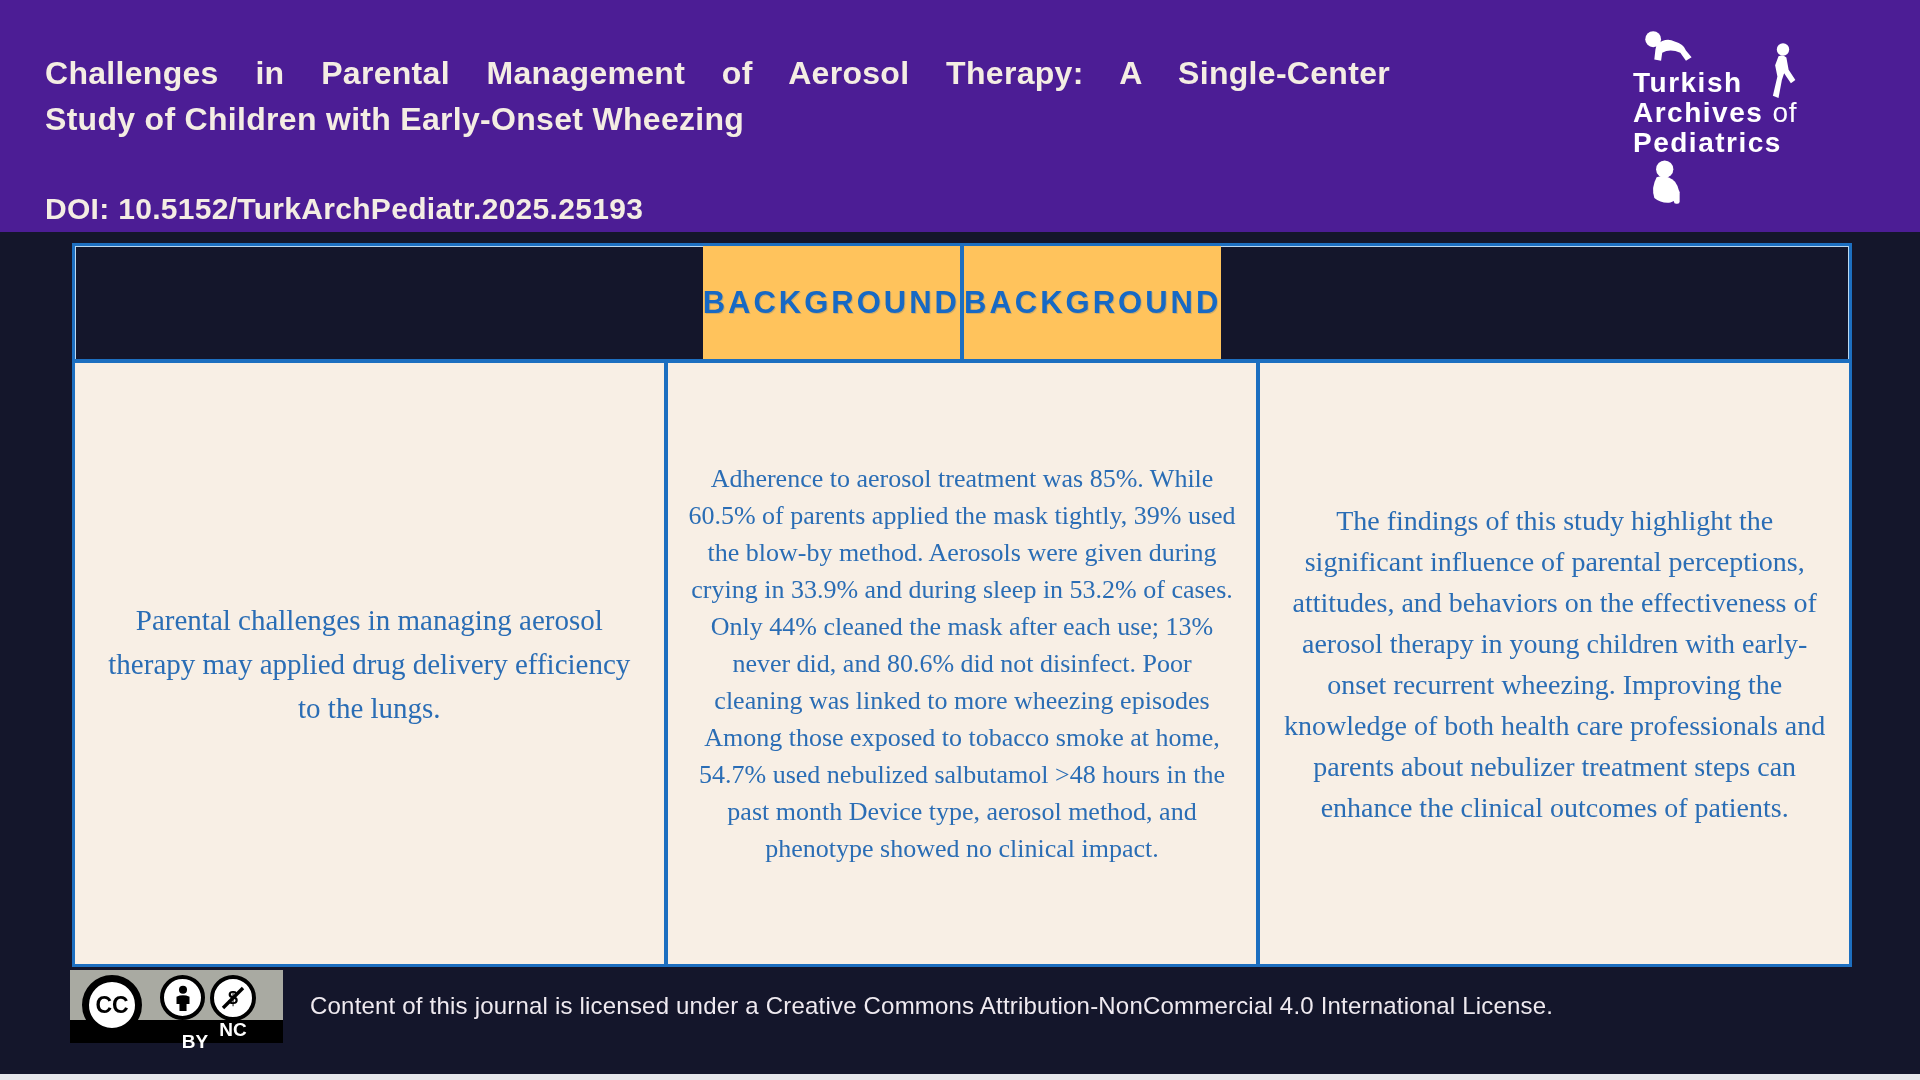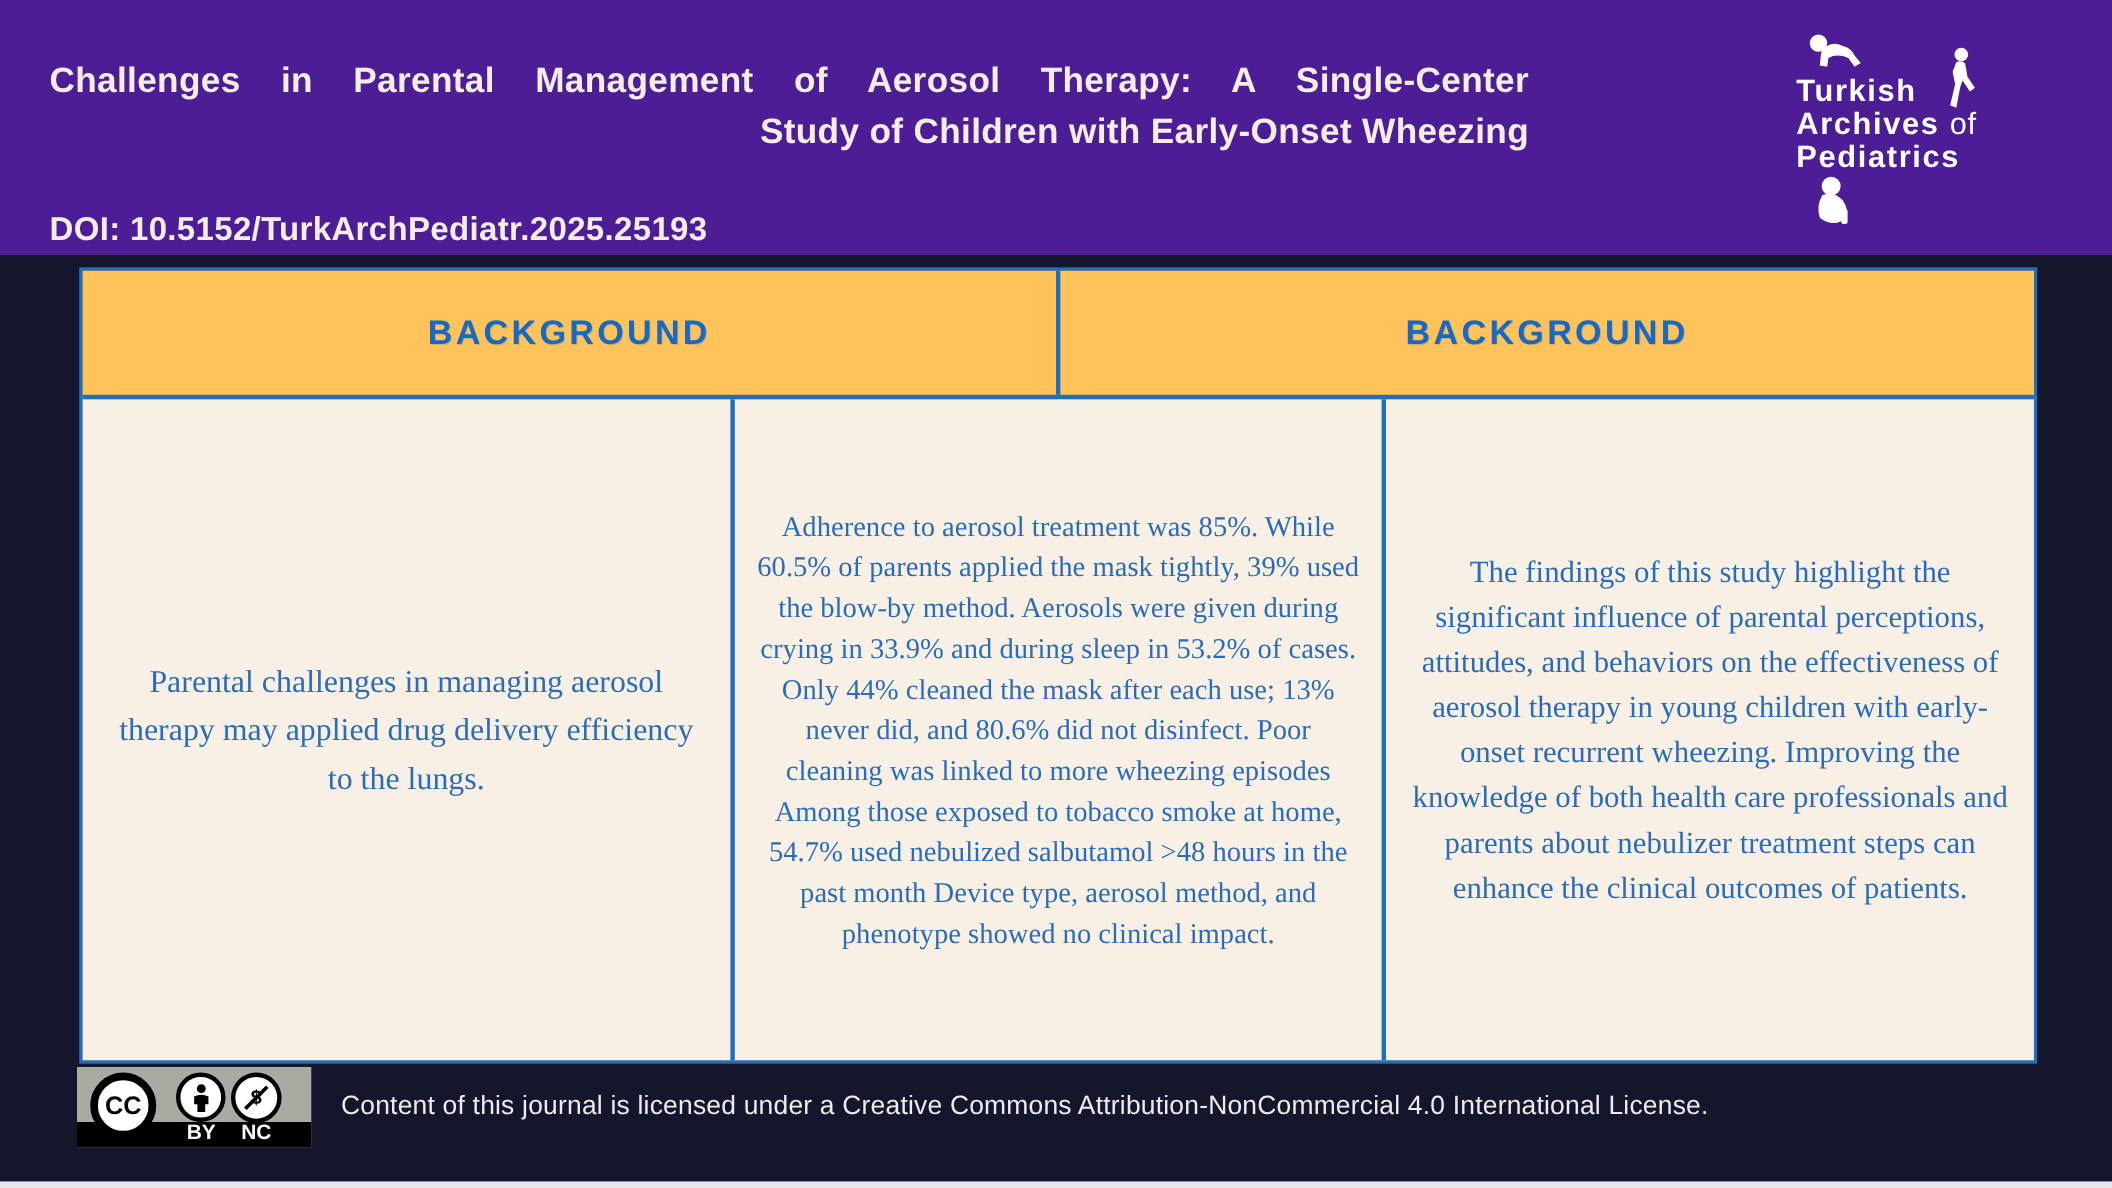--- a/index.html
+++ b/index.html
@@ -5,37 +5,37 @@
   html,body{margin:0;padding:0;background:#14162B;}
   .canvas{
     position:relative;width:1920px;height:1080px;overflow:hidden;
     background:#14162B;font-family:"Liberation Sans",sans-serif;
   }
   
   .header{position:absolute;left:0;top:0;width:1920px;height:232px;background:#4c1d95;}
   .title{position:absolute;left:45px;top:50px;width:1345px;color:#F4EDE3;
          font-weight:700;font-size:32px;line-height:46px;letter-spacing:.3px;}
   .title-line1{text-align:justify;text-align-last:justify;}
-  .title-line2{text-align:right;}
+  .title-line2{text-align:left;}
   .doi{position:absolute;left:45px;top:192px;color:#F4EDE3;font-weight:700;
        font-size:30px;letter-spacing:.3px;}
   
   .logo{position:absolute;left:1633px;top:28px;width:230px;color:#FFFFFF;}
   .logo-line{font-weight:700;font-size:28px;line-height:30px;letter-spacing:1.5px;white-space:nowrap;}
   .logo-line .light{font-weight:400;letter-spacing:.5px;}
   .logo-row1{position:absolute;left:0;top:40px;}
   .logo-row2{position:absolute;left:0;top:70px;}
   .logo-row3{position:absolute;left:0;top:100px;}
   .icon-crawl{position:absolute;left:10px;top:0px;}
   .icon-walk{position:absolute;left:132px;top:14px;}
   .icon-sit{position:absolute;left:14px;top:132px;}
   
   .table{position:absolute;left:72px;top:243px;width:1780px;height:724px;
          border:3px solid #1D6FC0;box-sizing:border-box;display:flex;flex-direction:column;
-         box-shadow:inset 0 0 0 1px #BBD8F0;}
+         box-shadow:inset 0 0 0 1px #BBD8F0;align-items:center;}
   .table-head{display:flex;height:113px;background:#FFC35C;flex:none;}
   .th{flex:1;display:flex;align-items:center;justify-content:center;
       color:#1769C4;font-size:31px;font-weight:800;letter-spacing:3px;
       border-right:4px solid #1D6FC0;text-shadow:1px 1px 0 #14508d33;}
   .th:last-child{border-right:none;}
   .table-body{display:flex;flex:1;background:#F8EFE5;border-top:4px solid #1D6FC0;}
   .td{flex:1;display:flex;align-items:center;justify-content:center;
       text-align:center;color:#2A6DB5;border-right:4px solid #1D6FC0;
       padding:0 20px;box-sizing:border-box;font-family:Liberation Serif, serif;}
   .td:last-child{border-right:none;}
@@ -47,21 +47,21 @@
   .cc-badge{position:absolute;left:70px;top:970px;width:213px;height:73px;background:#A9AAA2;}
   .cc-black{position:absolute;left:0;bottom:0;width:100%;height:23px;background:#000;}
   .cc-circle{position:absolute;border-radius:50%;background:#fff;box-sizing:border-box;
              display:flex;align-items:center;justify-content:center;}
   .cc-logo{left:12px;top:5px;width:60px;height:60px;border:7px solid #000;
            font-weight:800;font-size:23px;color:#000;letter-spacing:0;}
   .cc-by{left:90px;top:5px;width:45px;height:45px;border:4px solid #000;}
   .cc-nc{left:140px;top:5px;width:46px;height:46px;border:4px solid #000;}
   .cc-label{position:absolute;top:49px;width:50px;text-align:center;color:#fff;
             font-weight:700;font-size:19px;}
-  .cc-label-by{left:88px;}
+  .cc-label-by{left:100px;margin-top:12px;}
   .cc-label-nc{left:138px;}
   .license-text{position:absolute;left:310px;top:992px;color:#EFEAF0;font-size:24px;letter-spacing:.2px;}
   .bottom-strip{position:absolute;left:0;bottom:0;width:1920px;height:6px;background:#E7E7EB;}
 </style>
 </head>
 <body>
 
 <div class="canvas">
 
   <div class="header">

